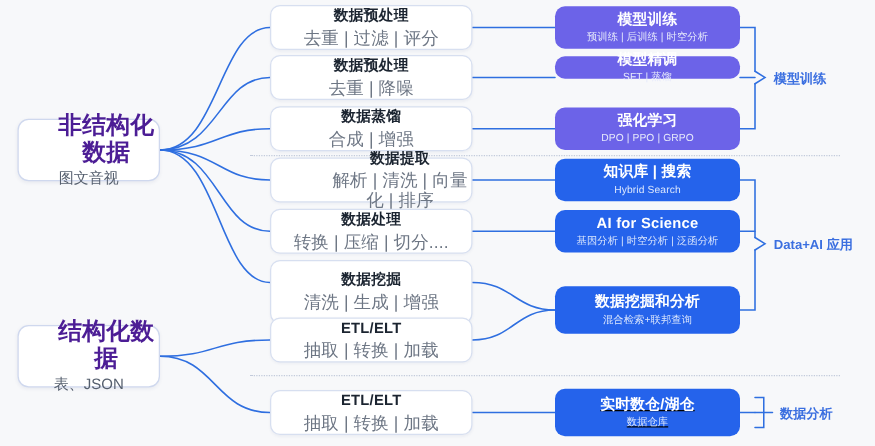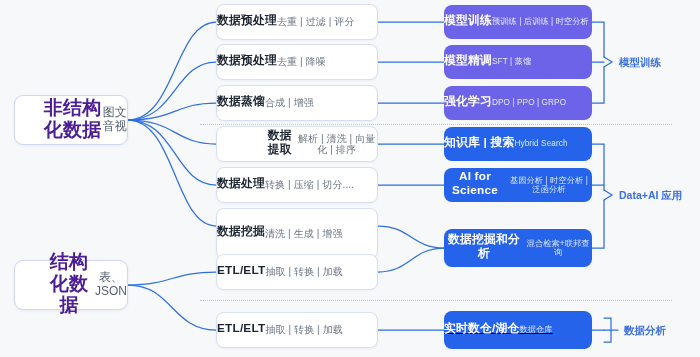--- a/index.html
+++ b/index.html
@@ -10,22 +10,22 @@
     overflow:hidden;
     position:relative;
   }
   #stage{position:absolute;inset:0;width:700px;height:357px;}
   svg.wires{position:absolute;left:0;top:0;width:700px;height:357px;pointer-events:none;}
 
   .node{
     position:absolute;
     box-sizing:border-box;
     border-radius:9px;
-    display:flex;
-    align-items:center;
+    display:flex;flex-direction:column;
+    align-items:center;justify-content:center;
     text-align:center;
     z-index:3;
   }
   .node .t1{font-weight:bold;letter-spacing:.2px;line-height:1.15;}
   .node .t2{line-height:1.15;}
 
   
   .src{
     background:#ffffff;
     border:1.3px solid #cfd8ee;
@@ -35,21 +35,21 @@
   .src .t2{font-size:12px;color:#555f6e;}
 
   
   .proc{
     background:#ffffff;
     border:1.1px solid #d7dff0;
     border-radius:8px;
     box-shadow:0 1px 2px rgba(40,60,120,.05);
   }
   .proc .t1{font-size:11.8px;color:#1b2430;margin-bottom:2.5px;}
-  .proc .t2{font-size:10px;color:#6d7684;letter-spacing:.1px;}
+  .proc .t2{font-size:14px;color:#6d7684;letter-spacing:.1px;}
 
   
   .out{border-radius:8px;}
   .out .t1{font-size:11.8px;color:#ffffff;margin-bottom:2.5px;}
   .out .t2{font-size:8.2px;color:#e6e9fb;letter-spacing:.1px;}
   .out.violet{background:#6c63e8;}
   .out.blue{background:#2563eb;}
   .out.blue .t2{color:#dce7fd;}
 
   
@@ -159,21 +159,21 @@
   <div class="node proc" style="left:216px;top:312px;width:162px;height:36px;">
     <div class="t1">ETL/ELT</div>
     <div class="t2">抽取 | 转换 | 加载</div>
   </div>
 
   <div class="node out violet" style="left:444px;top:5px;width:148px;height:34px;">
     <div class="t1">模型训练</div>
     <div class="t2">预训练 | 后训练 | 时空分析</div>
   </div>
 
-  <div class="node out violet" style="left:444px;top:45px;width:148px;height:34px;">
+  <div class="node out violet" style="left:444px;top:45px;width:148px;height:18px;">
     <div class="t1">模型精调</div>
     <div class="t2">SFT | 蒸馏</div>
   </div>
 
   <div class="node out violet" style="left:444px;top:86px;width:148px;height:34px;">
     <div class="t1">强化学习</div>
     <div class="t2">DPO | PPO | GRPO</div>
   </div>
 
   <div class="node out blue" style="left:444px;top:127px;width:148px;height:34px;">

